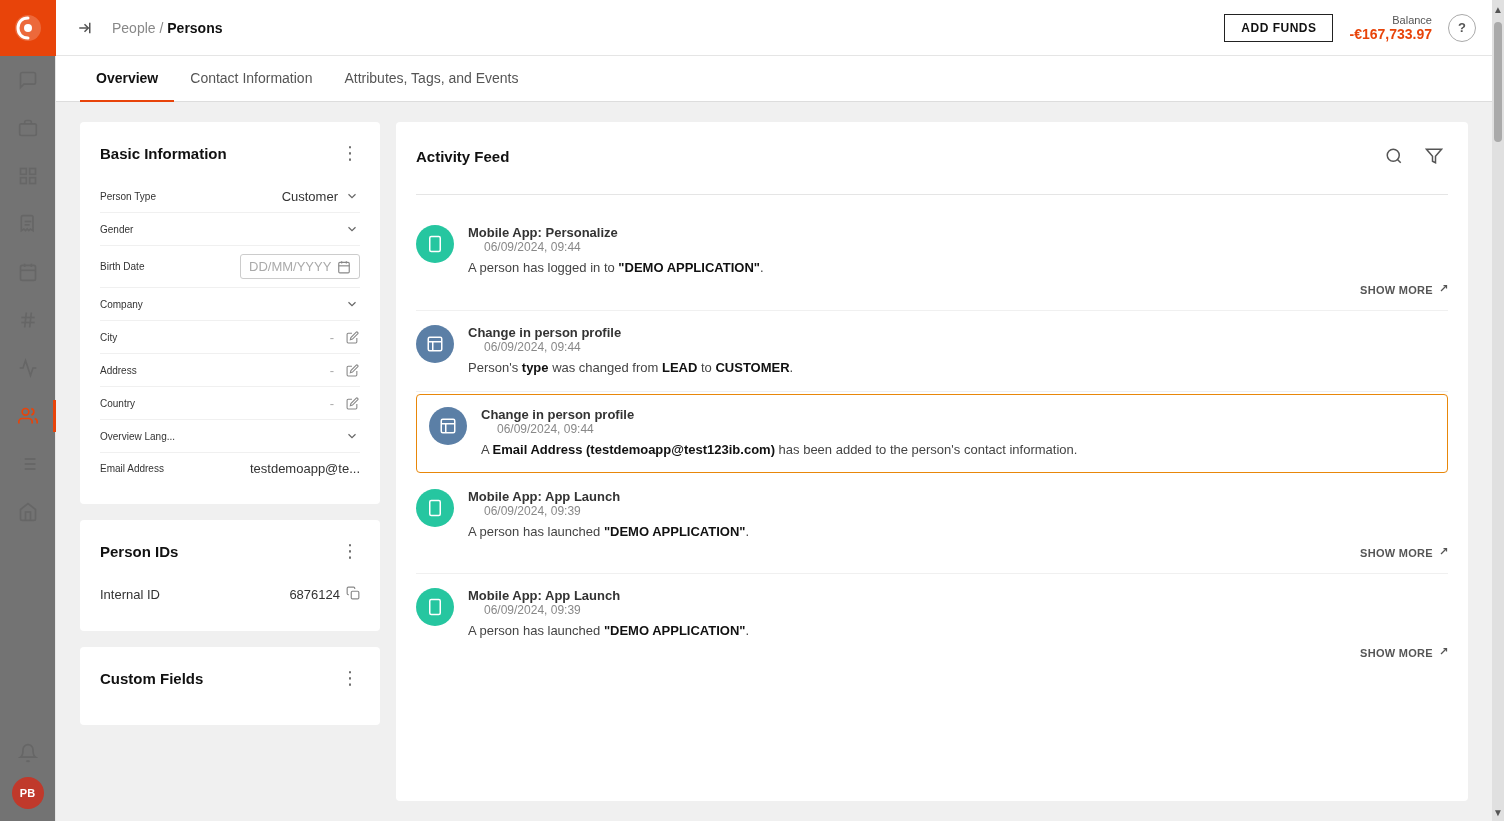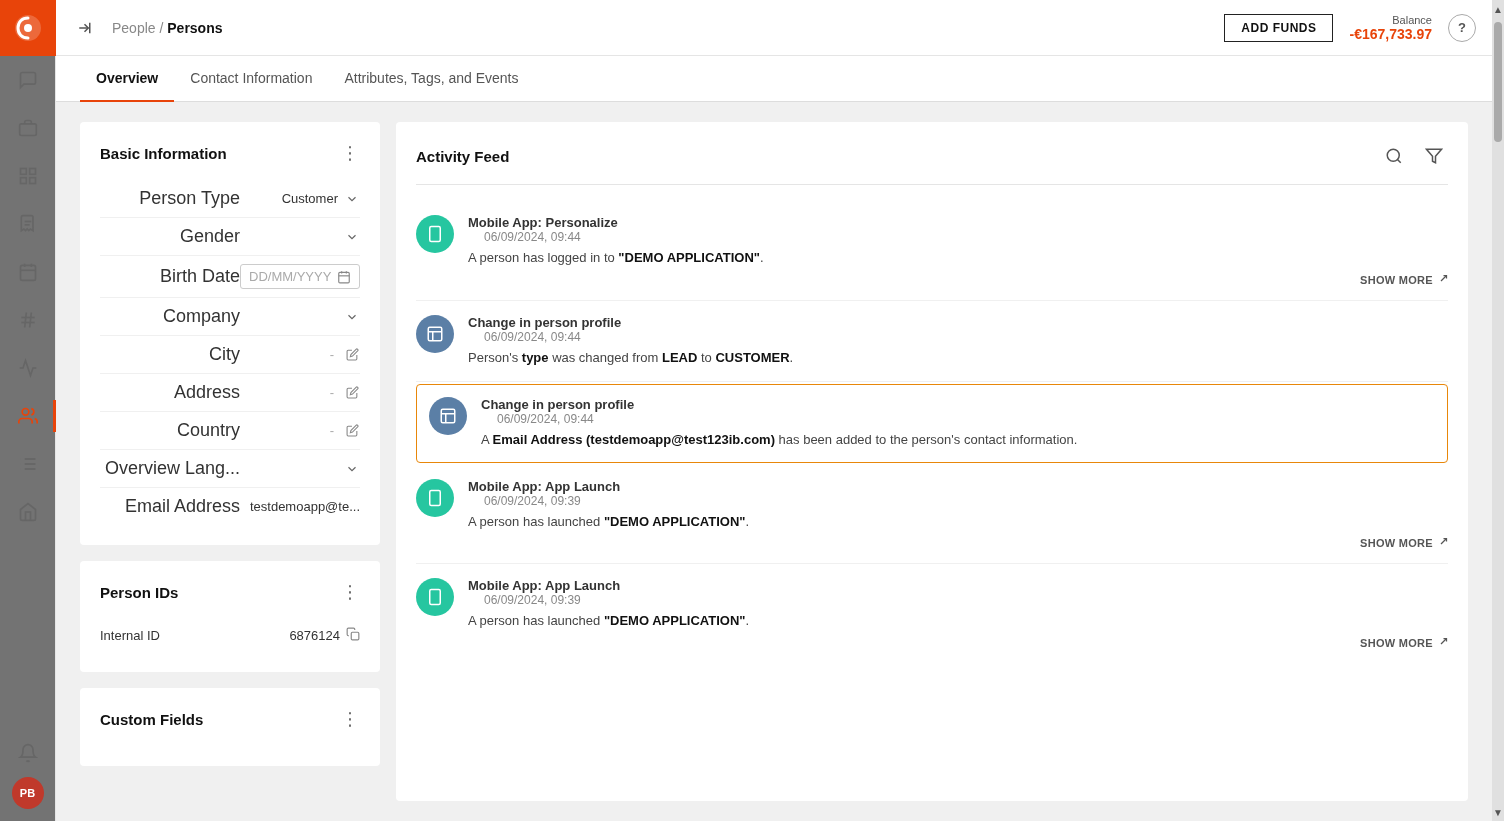--- a/index.html
+++ b/index.html
@@ -209,23 +209,22 @@
     
     .form-row {
       display: flex;
       align-items: center;
       padding: 8px 0;
       border-bottom: 1px solid #f0f0f0;
     }
     .form-row:last-child { border-bottom: none; }
     .form-label {
       flex: 0 0 140px;
-      font-size: 18px;
+      font-size: 10px;
       color: #333;
-      text-align: right;
     }
     .form-value {
       flex: 1;
       font-size: 13px;
       color: #333;
       display: flex;
       align-items: center;
       justify-content: flex-end;
       gap: 6px;
     }
@@ -283,21 +282,21 @@
       display: flex;
       flex-direction: column;
       padding: 20px;
       min-height: 0;
     }
     .feed-header {
       display: flex;
       align-items: center;
       justify-content: space-between;
       margin-bottom: 16px;
-      padding-bottom: 14px;
+      padding-bottom: 24px;
       border-bottom: 1px solid #e5e5e5;
       gap: 44px;
     }
     .feed-title {
       font-size: 15px;
       font-weight: 700;
       color: #111;
     }
     .feed-actions { display: flex; gap: 12px; align-items: center; }
     .feed-icon-btn {

